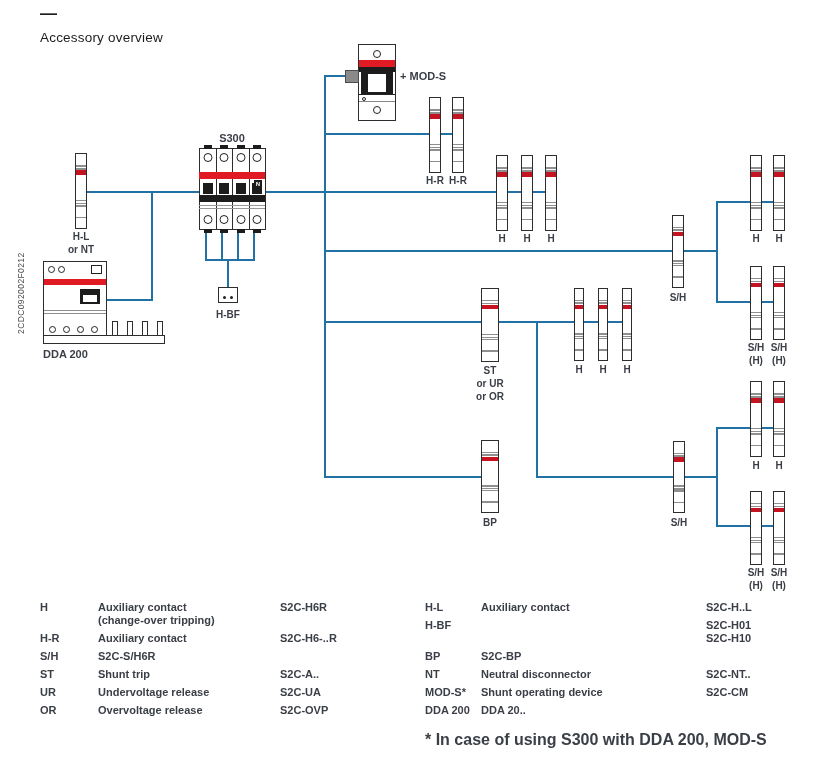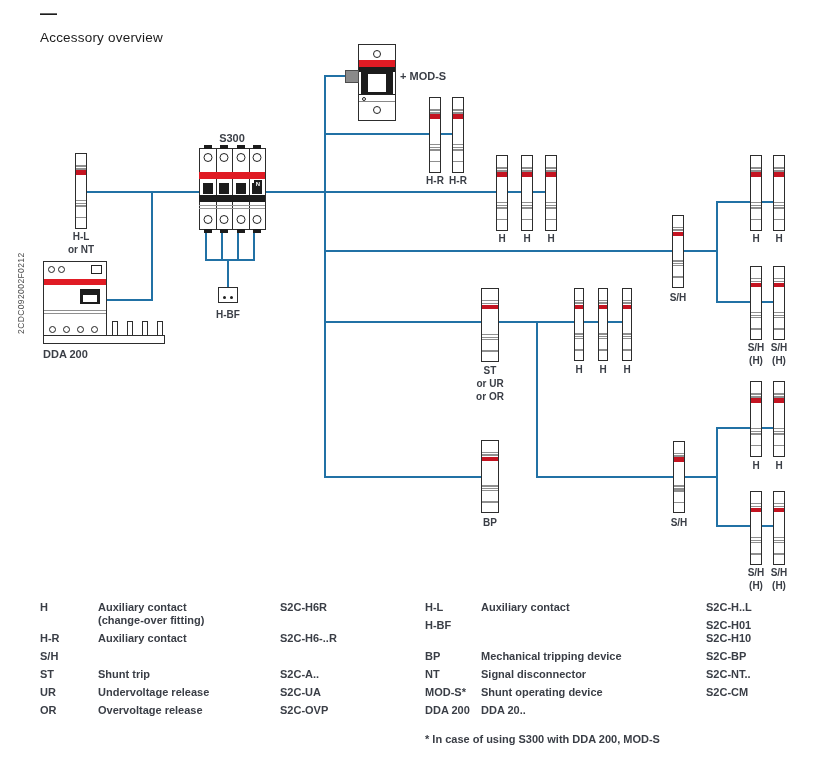--- a/index.html
+++ b/index.html
@@ -69,21 +69,21 @@
 
   
   .hbf{position:absolute;left:218px;top:287px;width:20px;height:16px;background:#fff;border:1.5px solid var(--bd);z-index:2;}
   .hbf i{position:absolute;bottom:3px;width:3px;height:3px;background:#222;border-radius:50%;}
 
   
   .legend{position:absolute;z-index:3;font-size:11px;font-weight:bold;color:var(--txt);line-height:13px;}
   .lrow{display:grid;margin-bottom:5px;}
   .legend.left .lrow{grid-template-columns:58px 182px auto;}
   .legend.right .lrow{grid-template-columns:56px 225px auto;}
-  .footnote{position:absolute;left:425px;top:733px;z-index:3;font-size:11px;font-weight:bold;color:var(--txt);line-height:13px;}
+  .footnote{position:absolute;left:425px;top:733px;z-index:3;font-size:16px;font-weight:bold;color:var(--txt);line-height:13px;}
 </style>
 </head>
 <body>
 
 <div id="canvas">
 
   <div class="dash">—</div>
   <div class="title">Accessory overview</div>
   <div class="wm">2CDC092002F0212</div>
 
@@ -420,33 +420,34 @@
       <div>(H)</div>
     </div>
   <div class="lbl" style="left:208px;top:308px;width:40px">H-BF</div>
   <div class="lbl la" style="left:43px;top:348px;font-size:11px">DDA 200</div>
 
   <div class="legend left" style="left:40px;top:601px;width:360px">
     <div class="lrow">
       <div>H</div>
       <div>
           <div>Auxiliary contact</div>
-          <div>(change-over fitting)</div>
+          <div>(change-over tripping)</div>
         </div>
       <div>S2C-H6R</div>
     </div>
     <div class="lrow">
       <div>H-R</div>
       <div>
           <div>Auxiliary contact</div>
         </div>
       <div>S2C-H6-..R</div>
     </div>
     <div class="lrow">
       <div>S/H</div>
+      <div>S2C-S/H6R</div>
     </div>
     <div class="lrow">
       <div>ST</div>
       <div>
           <div>Shunt trip</div>
         </div>
       <div>S2C-A..</div>
     </div>
     <div class="lrow">
       <div>UR</div>
@@ -476,29 +477,26 @@
       <div>H-BF</div>
       <div>
         </div>
       <div>
           <div>S2C-H01</div>
           <div>S2C-H10</div>
         </div>
     </div>
     <div class="lrow">
       <div>BP</div>
-      <div>
-          <div>Mechanical tripping device</div>
-        </div>
       <div>S2C-BP</div>
     </div>
     <div class="lrow">
       <div>NT</div>
       <div>
-          <div>Signal disconnector</div>
+          <div>Neutral disconnector</div>
         </div>
       <div>S2C-NT..</div>
     </div>
     <div class="lrow">
       <div>MOD-S*</div>
       <div>
           <div>Shunt operating device</div>
         </div>
       <div>S2C-CM</div>
     </div>

